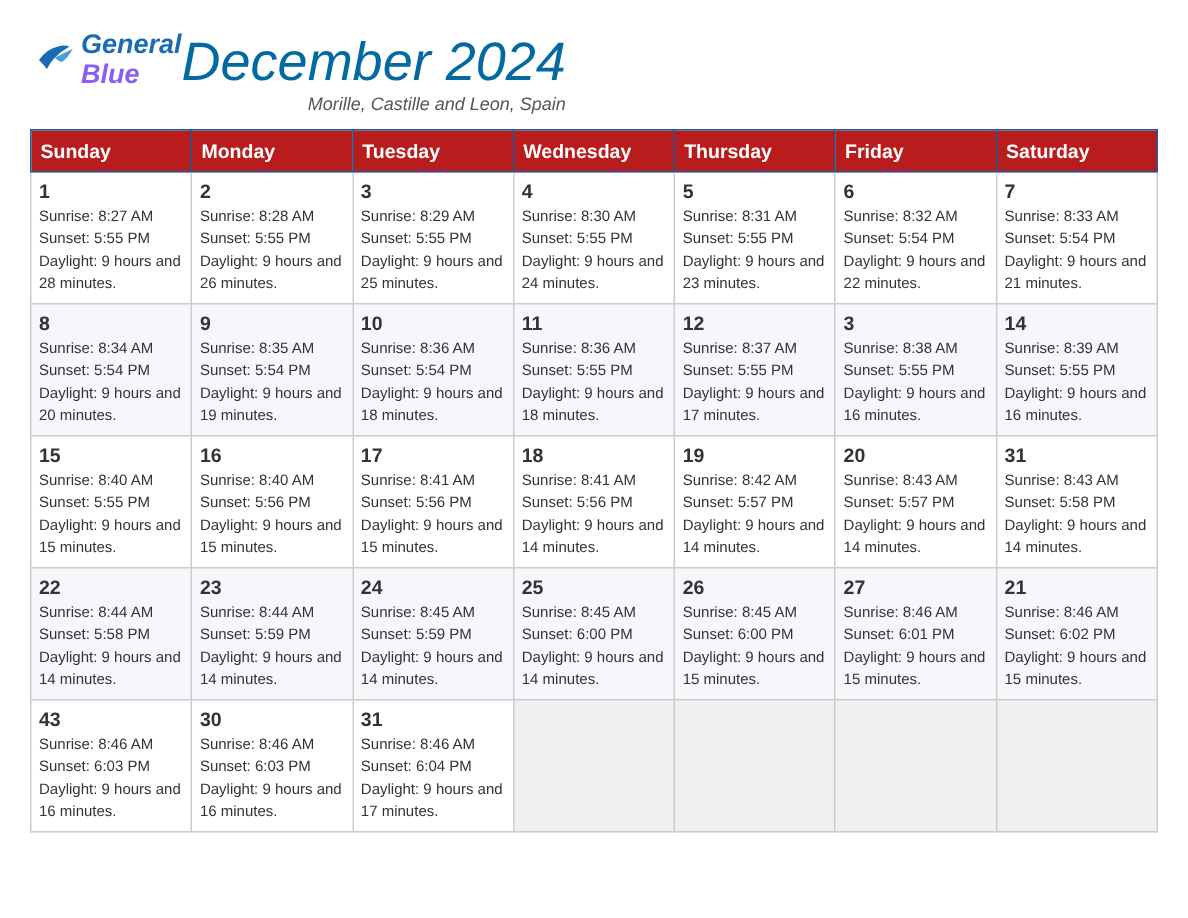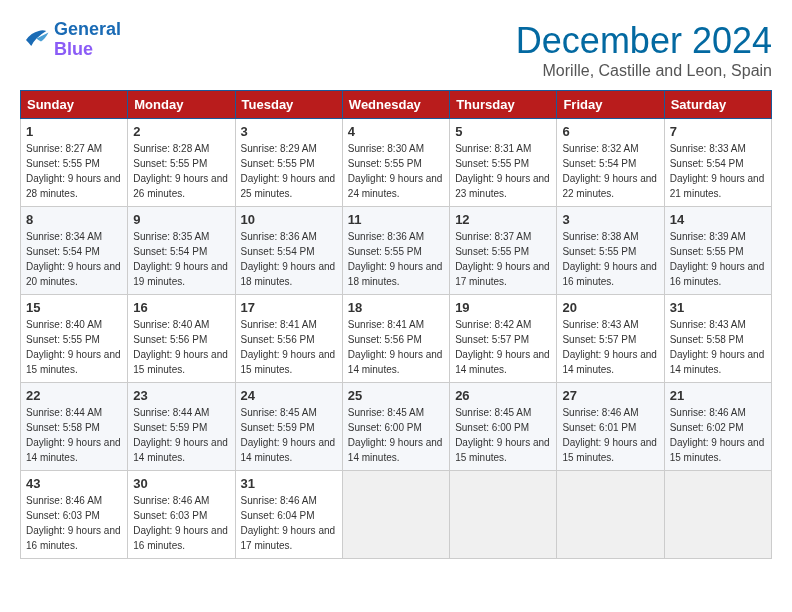--- a/index.html
+++ b/index.html
@@ -5,23 +5,24 @@
     * { box-sizing: border-box; margin: 0; padding: 0; }
     body {
       font-family: Arial, sans-serif;
       background: #fff;
       width: 792px;
       min-height: 612px;
       padding: 20px;
     }
     .header-section {
       display: flex;
-      justify-content: space-between;
+      justify-content: flex-start;
       align-items: flex-start;
       margin-bottom: 10px;
+      font-style: italic;
     }
     .logo {
       display: flex;
       align-items: center;
       gap: 4px;
     }
     .logo-text {
       font-size: 18px;
       font-weight: bold;
       color: #333;
@@ -34,21 +35,21 @@
     }
     .title-section {
       text-align: right;
     }
     .month-title {
       font-size: 36px;
       font-weight: normal;
       color: #0369a1;
     }
     .location-title {
-      font-size: 16px;
+      font-size: 12px;
       color: #555;
     }
     .calendar-table {
       width: 100%;
       border-collapse: collapse;
       table-layout: fixed;
     }
     .calendar-table th {
       background-color: #b91c1c;
       color: white;

